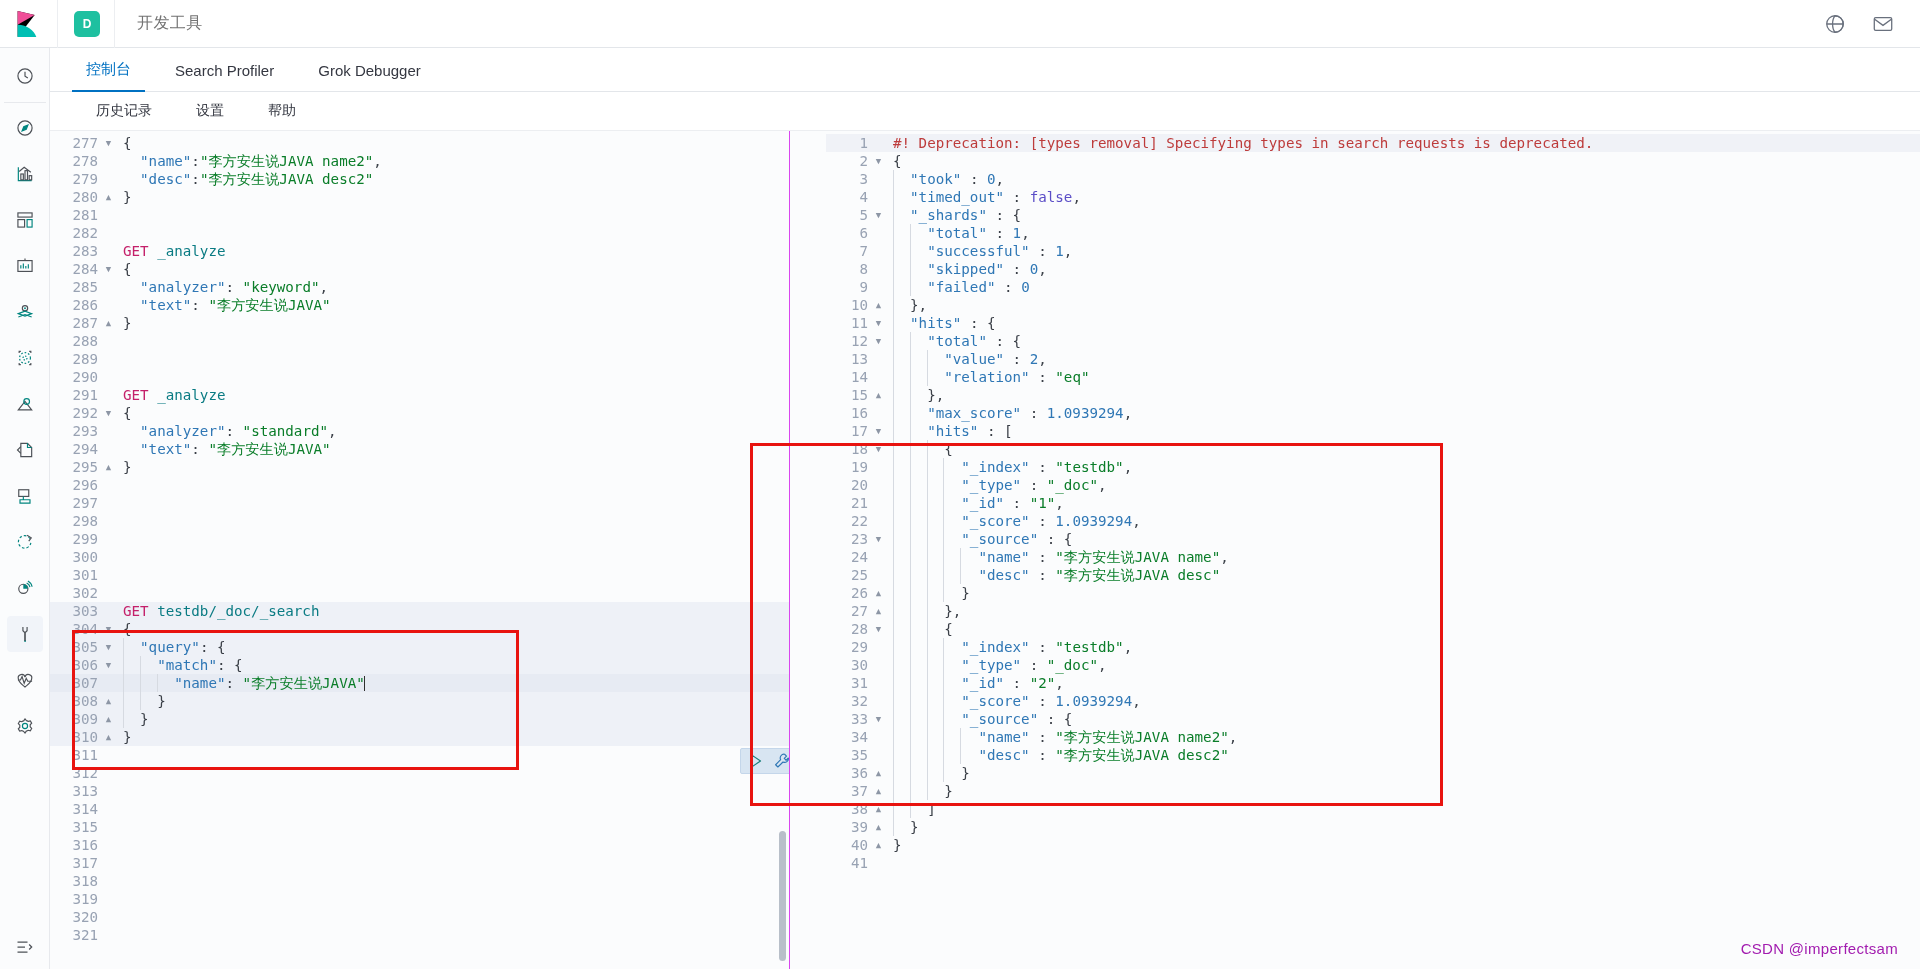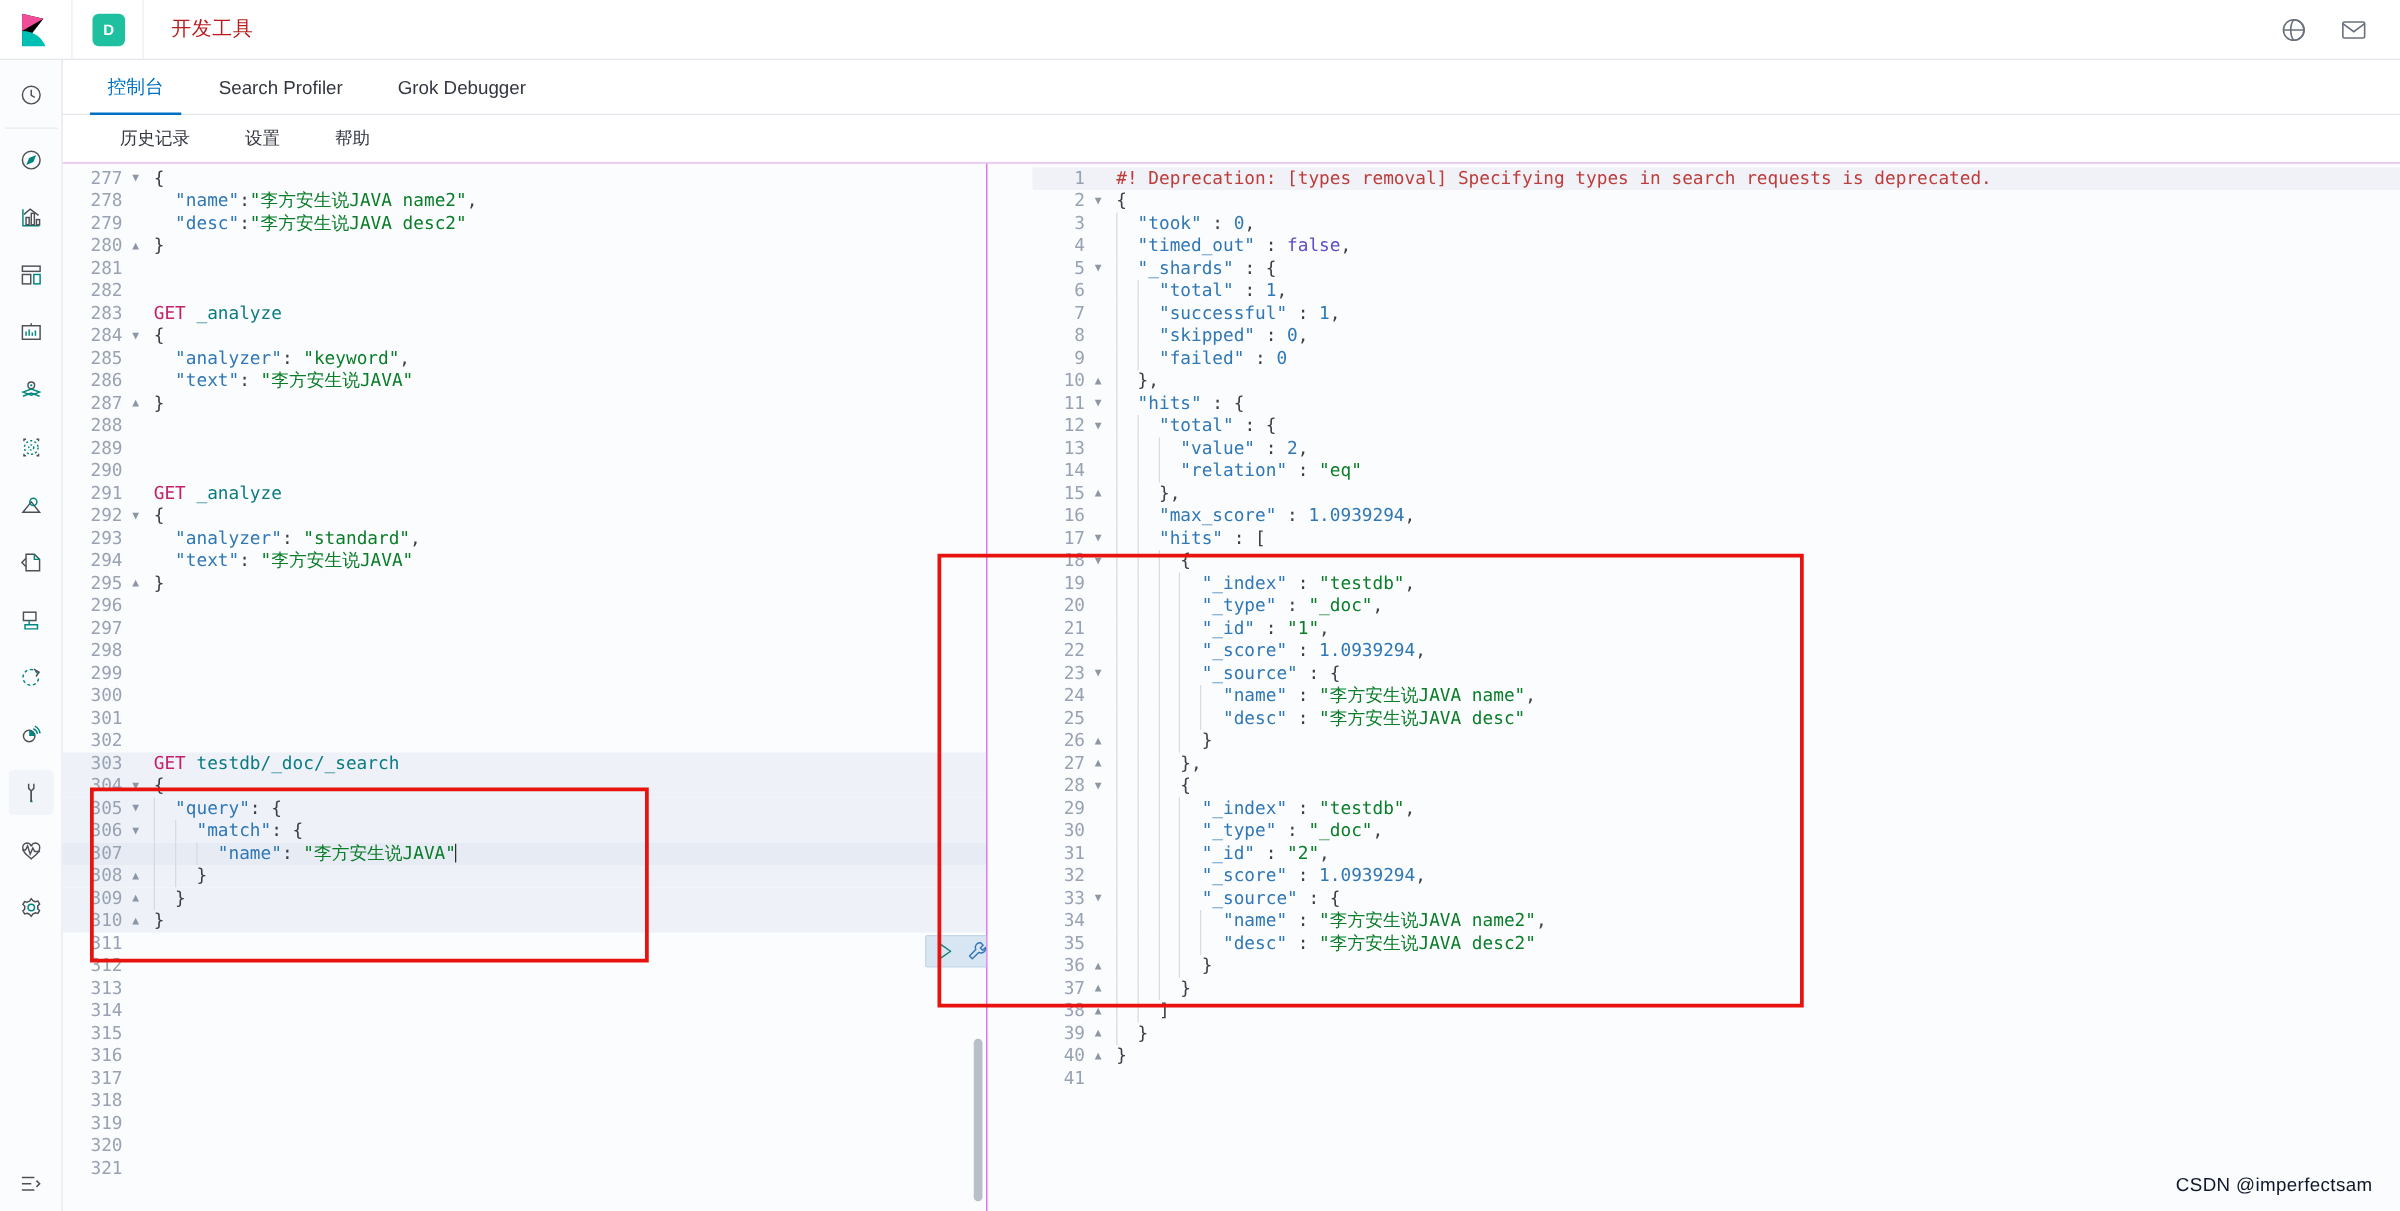--- a/index.html
+++ b/index.html
@@ -21,21 +21,21 @@
     width: 58px; height: 48px; display: flex; align-items: center; justify-content: center;
     border-right: 1px solid #eceef1;
   }
   .kbn-logo { width: 26px; height: 28px; position: relative; }
   .app-badge-cell { display: flex; align-items: center; padding: 0 14px 0 16px; height: 48px; border-right: 1px solid #eceef1; }
   .app-badge {
     width: 26px; height: 26px; border-radius: 5px; background: #1ec0a0;
     color: #fff; font-size: 12px; font-weight: 600;
     display: flex; align-items: center; justify-content: center;
   }
-  .app-title { padding-left: 22px; font-size: 16px; color: #b91c1c; letter-spacing: .4px; }
+  .app-title { padding-left: 22px; font-size: 16px; color: #737373; letter-spacing: .4px; }
   .topbar-spacer { flex: 1; }
   .topbar-icons { display: flex; align-items: center; gap: 26px; padding-right: 26px; }
   .tb-ico { width: 22px; height: 22px; color: #69707d; display: block; }
 
   
   .body-row { flex: 1; display: flex; min-height: 0; }
 
   
   .rail {
     width: 50px; min-width: 50px; background: #fbfcfd;
@@ -148,21 +148,21 @@
   }
 
   
   .vscroll {
     position: absolute; right: 2px; width: 7px; background: #b8bfc9; border-radius: 4px;
   }
 
   
   .watermark {
     position: absolute; right: 22px; bottom: 12px;
-    font-size: 15px; color: #0f172a; letter-spacing: .3px;
+    font-size: 15px; color: #a21caf; letter-spacing: .3px;
   }
 </style>
 </head>
 <body>
 
 <div class="app">
 
   <div class="topbar">
     <div class="logo-cell">
       <svg class="kbn-logo" viewBox="0 0 32 34">

